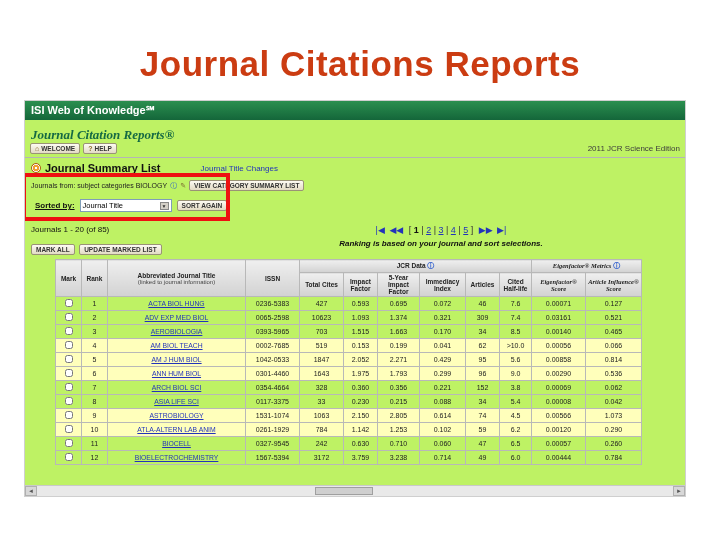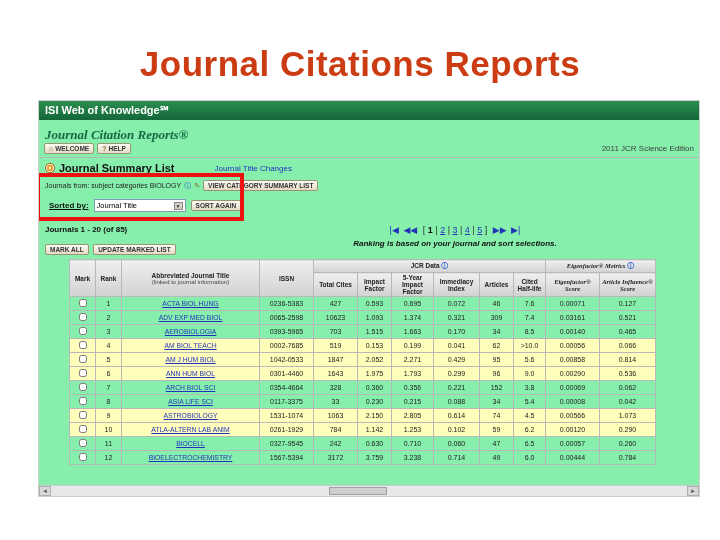--- a/index.html
+++ b/index.html
@@ -1,22 +1,22 @@
 <!DOCTYPE html>
 <html><head>
 <meta charset="utf-8">
 <style>
   * { margin:0; padding:0; box-sizing:border-box; }
   html,body { width:720px; height:540px; }
   body { background:#ffffff; font-family:"Liberation Sans", sans-serif; position:relative; overflow:hidden; }
   .slide { position:absolute; left:0; top:0; width:720px; height:540px; background:#fff; }
   .slide-title { position:absolute; top:44px; left:0; width:100%; text-align:center;
                  font-size:35px; font-weight:bold; color:#cb3c12; letter-spacing:0.5px; }
-  .shot { position:absolute; left:38px; top:100px; width:662px; height:397px;
-          background:#86efac; border:1px solid #cfcfcf; overflow:hidden; font-family:"Liberation Sans", sans-serif; }
+  .shot { position:absolute; left:24px; top:100px; width:662px; height:397px;
+          background:#bef264; border:1px solid #cfcfcf; overflow:hidden; font-family:"Liberation Sans", sans-serif; }
   .wok-bar { height:19px; background:linear-gradient(#2b8f4f,#14663a); color:#fff; font-weight:bold;
              font-size:11px; line-height:19px; padding-left:6px; }
   .product-row { padding:5px 4px 1px 6px; height:20px; }
   .product { font-family:"Liberation Serif", serif; font-weight:bold; font-style:italic;
              color:#156a43; font-size:13px; }
   .toolbar-row { display:flex; align-items:center; gap:3px; padding:1px 5px; height:16px; }
   .btn { display:inline-flex; align-items:center; gap:2px; background:linear-gradient(#fdfbf3,#e2dbc4);
          border:1px solid #9a9376; border-radius:2px; font-size:6.5px; font-weight:bold; color:#333;
          padding:1px 4px; cursor:pointer; white-space:nowrap; }
   .ico { font-size:7px; color:#8a6d2f; }
@@ -35,21 +35,21 @@
   .edit-ico { color:#7a6a30; font-size:7px; cursor:pointer; }
   .filter-line2 { display:flex; align-items:center; gap:5px; margin-top:8px; margin-left:4px; }
   .sorted-label { font-size:8px; font-weight:bold; color:#111;text-decoration:underline; }
   .select { display:inline-flex; align-items:center; justify-content:space-between; border:1px solid #7f9db9;
             background:#fff; font-size:7.5px; padding:1px 2px; min-width:92px; cursor:pointer; }
   .select-arrow { background:#d4d0c8; border:1px solid #888; font-size:5px; padding:0 1px; margin-left:5px; color:#333; }
   .red-box { position:absolute; left:-3px; top:-3px; width:208px; height:48px;
              border:4px solid #ee1111; pointer-events:none; z-index:4; }
   .controls-row { display:flex; padding:3px 6px 0; height:34px; }
   .controls-left { width:172px; }
-  .range { font-size:8px; font-weight:bold; margin-bottom:4px; color:#111; }
+  .range { font-size:8px; font-weight:normal; margin-bottom:4px; color:#111; }
   .controls-center { flex:1; text-align:center; }
   .pagination { font-size:9px; }
   .pg { color:#2233bb; cursor:pointer; margin:0 1px; }
   .pg-pages { color:#333; margin:0 2px;text-align:right; }
   .pg-num { color:#2233bb; text-decoration:underline; cursor:pointer; }
   .pg-cur { font-weight:bold; color:#111; }
   .ranking-note { font-size:8px; font-weight:bold; font-style:italic; margin-top:4px; color:#111; }
   .controls-right { width:84px; text-align:right; font-size:8px; color:#111; }
   table.jtable { border-collapse:collapse; margin:3px 0 0 30px; table-layout:fixed; }
   .jtable th, .jtable td { border:1px solid #b8b8b8; overflow:hidden; }

